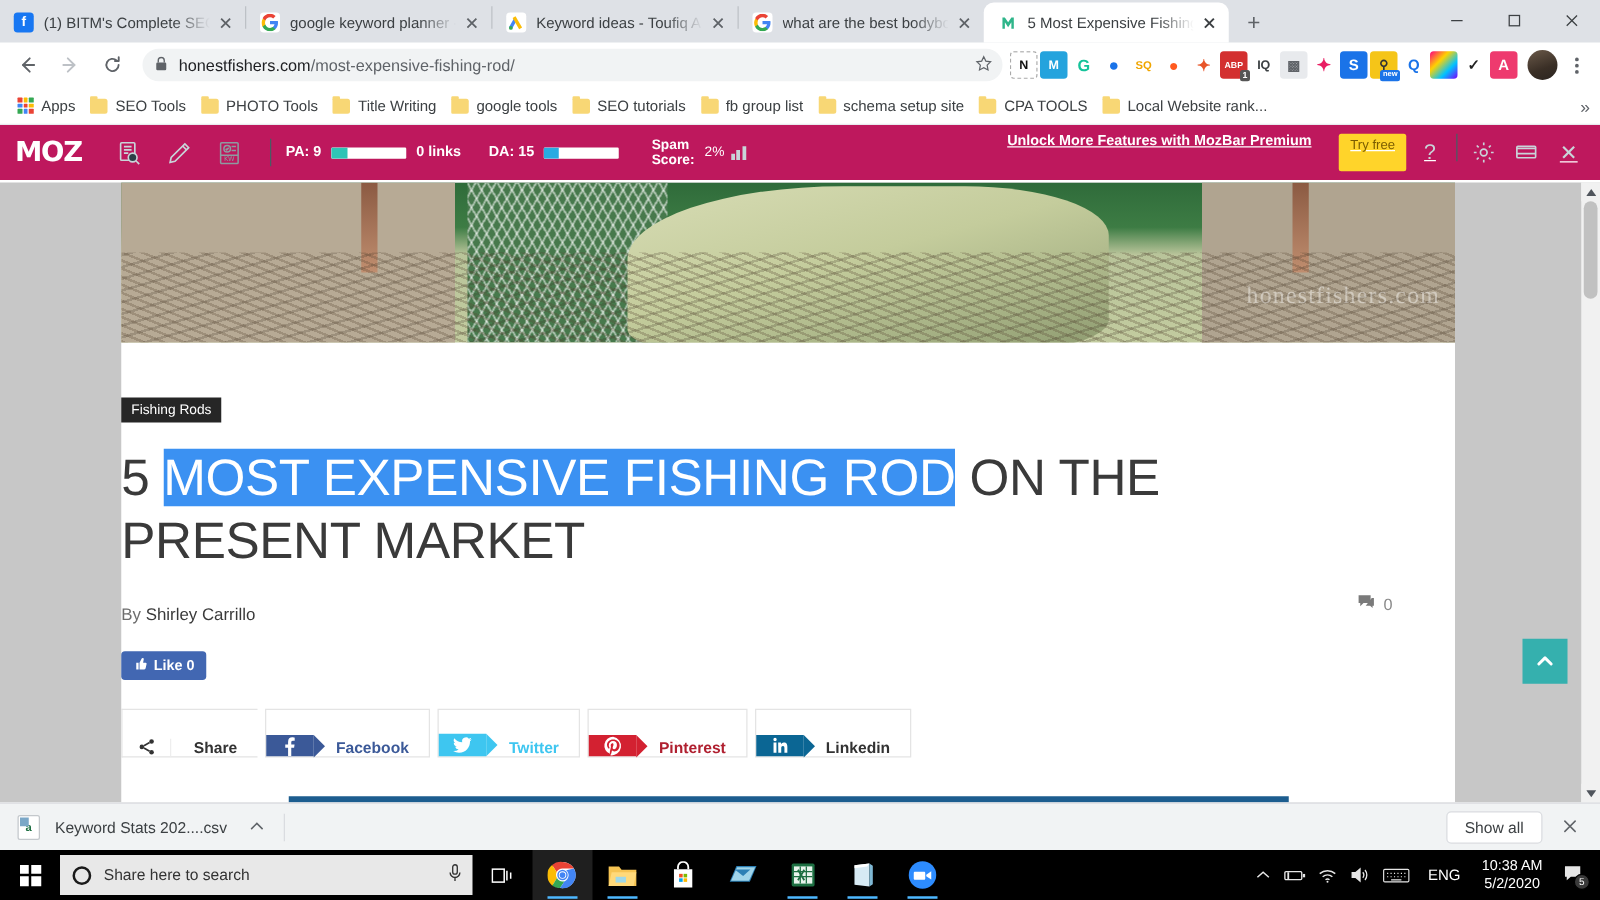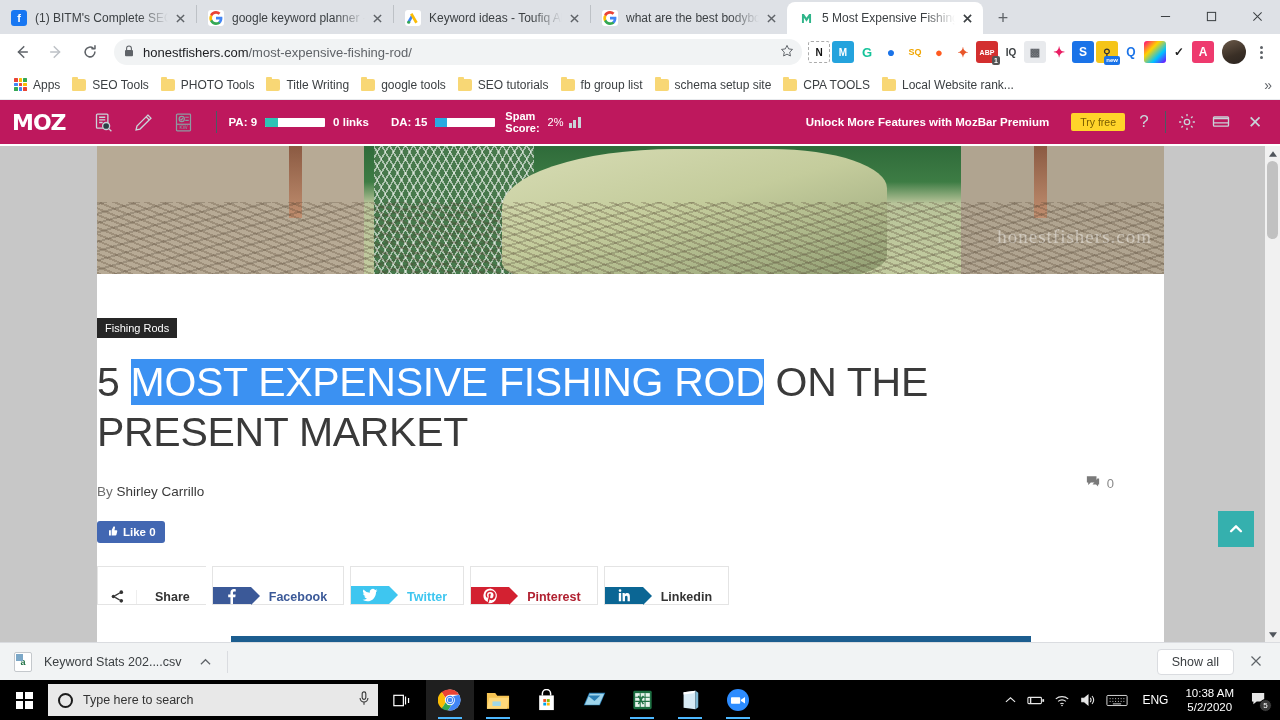--- a/index.html
+++ b/index.html
@@ -162,24 +162,24 @@
     display: flex; align-items: center; justify-content: center;
     color: #c9d4d9;
   }
   .moz-divider { width: 1px; height: 22px; background: #4a5b63; margin: 0 12px; }
   .moz-metric { display: flex; align-items: center; font-size: 11.5px; font-weight: bold; }
   .moz-bar-track {
     width: 60px; height: 9px; background: #fff; margin: 0 8px;
     border-radius: 1px; overflow: hidden;
   }
   .moz-bar-fill { height: 100%; }
-  .moz-spam { margin-left: 2px; display: flex; align-items: center; font-size: 11px; font-weight: bold; }
+  .moz-spam { margin-left: 18px; display: flex; align-items: center; font-size: 11px; font-weight: bold; }
   .moz-spam-label { line-height: 12px; }
   .moz-right {
-    position: absolute; right: 10px; display: flex; align-items: center; gap: 4px;
+    position: absolute; right: 10px; display: flex; gap: 4px; text-decoration: underline;
   }
   .moz-promo { font-size: 11.5px; font-weight: bold; margin-right: 10px; }
   .moz-try {
     background: #ffd42a; color: #7a5c00; font-size: 10.5px;
     padding: 3px 9px; border-radius: 2px; font-weight: normal;
     margin-left: 8px;
   }
   .moz-rbtn {
     width: 30px; height: 30px; display: flex; align-items: center;
     justify-content: center; color: #c9d4d9; font-size: 17px;
@@ -852,21 +852,21 @@
     <span class="win-logo">
         <i></i>
         <i></i>
         <i></i>
         <i></i>
       </span>
   </div>
 
   <div class="searchbox">
     <span class="search-circle"></span>
-    <span>Type here to search</span>
+    <span>Share here to search</span>
     <span class="mic">
       <svg width="12" height="15" viewBox="0 0 14 18" fill="none" stroke="#333" stroke-width="1.3">
           <rect x="4.8" y="1" width="4.4" height="9" rx="2.2"></rect>
           <path d="M2.3 8.5a4.7 4.7 0 0 0 9.4 0M7 13.2V16.5"></path>
         </svg>
     </span>
   </div>
 
   <div class="tb-icon">
     <svg width="19" height="17" viewBox="0 0 22 18" fill="none" stroke="#fff" stroke-width="1.4">

